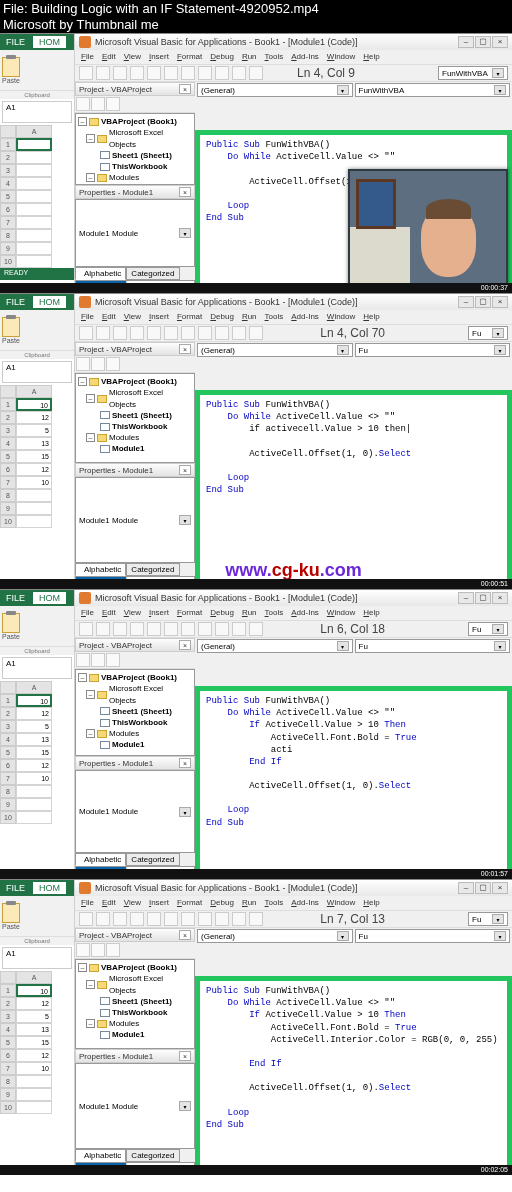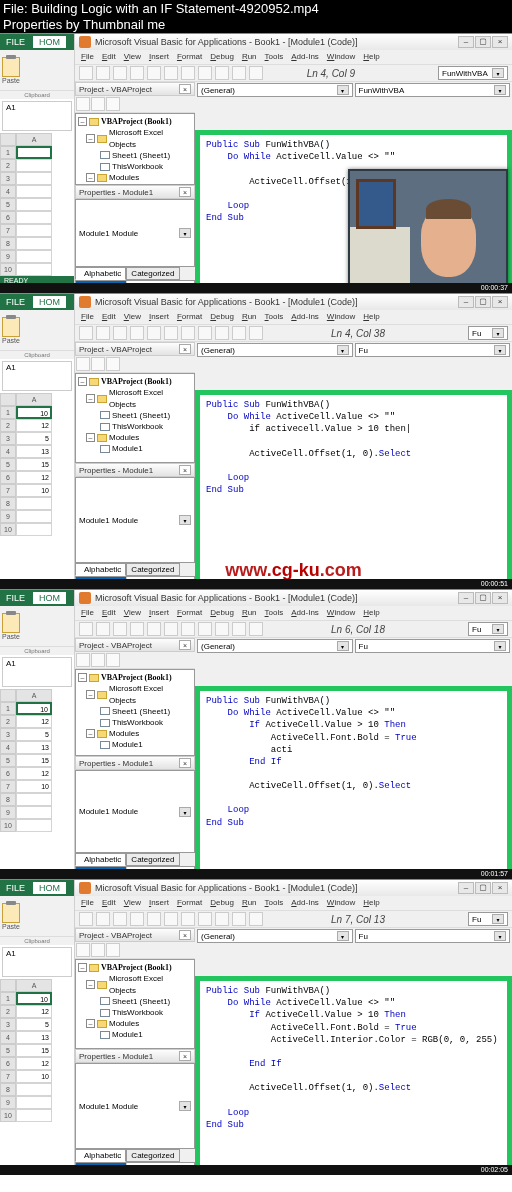--- a/index.html
+++ b/index.html
@@ -8,21 +8,21 @@
 .panel { display:flex; border-top:1px solid #888; }
 
 .excel-strip { width:75px; background:#fff; border-right:1px solid #d0d0d0; }
 .ribbon { background:#217346; color:#fff; font-size:9px; padding:2px 6px; display:flex; gap:8px; height:16px; align-items:center; }
 .hom-tab { color:#217346; background:#fff; padding:1px 6px; font-size:9px; }
 .rib-area { background:#f1f1f1; padding:2px; display:flex; gap:3px; align-items:center; height:40px; }
 .paste-area { display:flex; flex-direction:column; align-items:center; font-size:7px; color:#555; }
 .paste-icon { width:18px; height:20px; background:#fce9b8; border:1px solid #c9a038; position:relative; }
 .paste-icon::before { content:""; position:absolute; top:-3px; left:3px; width:10px; height:4px; background:#888; border-radius:1px; }
 .clipboard-label { font-size:6px; color:#777; padding:1px 0; text-align:center; border-top:1px solid #ddd; background:#f1f1f1; }
-.cell-ref { background:#fff; border:1px solid #ccc; padding:1px 3px; font-size:8px; margin:2px; height:30px; }
+.cell-ref { background:#fff; border:1px solid #ccc; padding:1px 3px; font-size:8px; margin:2px; height:22px; }
 .sheet-head, .sheet-num { display:flex; }
 .col-head { background:#e4e4e4; border:1px solid #ccc; font-size:7px; text-align:center; flex:0 0 36px; height:13px; line-height:12px; color:#555; }
 .row-head { background:#e4e4e4; border:1px solid #ccc; width:16px; font-size:7px; text-align:center; height:13px; line-height:12px; color:#555; }
 .cell { border:1px solid #d4d4d4; flex:0 0 36px; height:13px; font-size:7px; text-align:right; padding-right:2px; line-height:12px; }
 .selcell { border:2px solid #217346; }
 .ready-bar { background:#217346; color:#fff; font-size:7px; padding:1px 4px; height:12px; }
 
 .vbe { flex:1; display:flex; flex-direction:column; background:#f0f0f0; position:relative; }
 .vbe-title { display:flex; align-items:center; background:linear-gradient(#fff,#e8e8e8); padding:2px 4px; font-size:9px; color:#333; height:16px; }
 .vbe-title .ico { width:12px; height:12px; background:#e07a2e; border-radius:2px; margin-right:4px; display:inline-block; position:relative; }
@@ -30,61 +30,61 @@
 .winbtn { width:16px; height:12px; background:#e8e8e8; border:1px solid #bbb; font-size:8px; text-align:center; line-height:10px; cursor:pointer; }
 .menu-bar { display:flex; gap:8px; padding:2px 6px; background:#f0f0f0; font-size:8px; color:#333; height:14px; }
 .menu-bar span { cursor:pointer; }
 .menu-bar span u { text-decoration:underline; }
 .tool-bar { display:flex; gap:3px; padding:2px 4px; background:#f0f0f0; border-top:1px solid #ddd; border-bottom:1px solid #ddd; height:18px; align-items:center; }
 .tool-bar .tb { width:14px; height:14px; background:#f8f8f8; border:1px solid #ccc; }
 .tb-save { background:#4a77c4; }
 .tb-run { background:#3aa33a; }
 .tb-stop { background:#d03838; }
 .tb-break { background:#3a6abf; }
-.status-line { margin-left:auto; font-size:10px; color:#444; padding-right:80px;font-style:italic; }
+.status-line { margin-left:auto; font-size:12px; color:#444; padding-right:80px; }
 .gen-combo { display:flex; gap:2px; padding:1px 2px; background:#f0f0f0; }
 .combo { flex:1; display:flex; align-items:center; background:#fff; border:1px solid #999; height:14px; padding:0 3px; font-size:8px; }
 .combo .arr { margin-left:auto; background:#e4e4e4; border:1px solid #aaa; width:12px; height:10px; text-align:center; font-size:6px; line-height:10px; }
 .vbe-body { flex:1; display:flex; }
 .dock-left { width:120px; display:flex; flex-direction:column; background:#f0f0f0; }
 .pane-title { display:flex; align-items:center; background:linear-gradient(#fdfdfd,#e3e3e3); padding:1px 3px; font-size:8px; color:#333; border:1px solid #ccc; }
 .pane-title .close-x { margin-left:auto; width:12px; height:10px; border:1px solid #aaa; text-align:center; font-size:7px; line-height:9px; cursor:pointer; background:#fff; }
 .pane-toolbar { display:flex; gap:1px; padding:1px; background:#f0f0f0; border-bottom:1px solid #ddd; }
 .pane-toolbar .pt { width:14px; height:14px; border:1px solid #ccc; background:#fafafa; }
 .tree { background:#fff; border:1px solid #999; padding:2px; font-size:8px; line-height:1.4; flex:1; overflow:hidden; }
 .tree .node { display:flex; align-items:center; gap:2px; }
-.tree .indent1 { padding-left:8px; } .tree .indent2 { padding-left:22px; }
+.tree .indent1 { padding-left:8px; } .tree .indent2 { padding-left:22px;font-weight:bold; }
 .tree .box { width:9px; height:9px; border:1px solid #888; text-align:center; font-size:7px; line-height:7px; color:#555; }
 .tree .fld { width:10px; height:8px; background:#f7d877; border:1px solid #c8a430; }
 .tree .mod { width:10px; height:8px; background:#fff; border:1px solid #789; }
-.tree .bold { font-weight:bold;font-family:Liberation Serif, serif; }
+.tree .bold { font-weight:bold; }
 .tabs { display:flex; font-size:8px; }
 .tabs .tab { border:1px solid #999; padding:1px 4px; background:#ececec; cursor:pointer; }
 .tabs .tab.act { background:#fff; border-bottom:1px solid #fff;padding-left:8px; }
 .property-grid { background:#fff; border:1px solid #999; }
 .property-grid .row { display:flex; font-size:8px; }
 .property-grid .key { width:50px; padding:1px 3px; color:#fff; background:#0a64ad; }
 .property-grid .val { flex:1; padding:1px 3px; border-left:1px solid #ccc; }
 .code-area { flex:1; background:#fff; border:5px solid #22c55e; padding:4px 6px; font-family:Consolas,"Courier New",monospace; font-size:9px; line-height:1.35; white-space:pre; overflow:hidden;margin-top:32px; }
 .code-area .kw { color:#0000c4; }
 .watermark { position:absolute; left:50%; transform:translateX(-50%); font-size:18px; font-weight:bold; pointer-events:none; }
-.watermark .g { color:#b91c1c; } .watermark .r { color:#b80000; }
+.watermark .g { color:#6d28d9; } .watermark .r { color:#b80000; }
 .webcam { position:absolute; right:4px; bottom:4px; width:160px; height:120px; background:#5c6e7f; border:2px solid #2d3a44; box-shadow:0 0 4px rgba(0,0,0,.5); }
 .face { position:absolute; right:30px; bottom:10px; width:55px; height:70px; background:#e4b08e; border-radius:40% 40% 45% 45%; }
 .face::before { content:""; position:absolute; top:-8px; left:5px; width:45px; height:20px; background:#6a4b34; border-radius:50% 50% 0 0; }
 .webcam .wall { position:absolute; left:6px; top:8px; width:40px; height:50px; background:#335a8a; border:3px solid #5c3822; }
 .webcam .shelf { position:absolute; left:0; bottom:0; width:60px; height:60px; background:#dcd9cd; }
 .bottom-bar { background:#111; color:#fff; font-size:7px; text-align:right; padding:1px 4px; height:10px; }
 </style>
 </head>
 <body>
 
 <div class="meta-top">
   <div>File: Building Logic with an IF Statement-4920952.mp4</div>
-  <div>Properties by Thumbnail me</div>
+  <div>Microsoft by Thumbnail me</div>
 </div>
 
 <div class="panel" style="height:260px; position:relative;">
   <div class="excel-strip">
     <div class="ribbon">
       <span>FILE</span>
       <span class="hom-tab">HOM</span>
     </div>
     <div class="rib-area">
       <div class="paste-area">
@@ -361,21 +361,21 @@
         <span class="tb tb-save"></span>
         <span class="tb"></span>
         <span class="tb"></span>
         <span class="tb"></span>
         <span class="tb"></span>
         <span class="tb"></span>
         <span class="tb tb-run"></span>
         <span class="tb tb-break"></span>
         <span class="tb tb-stop"></span>
         <span class="tb"></span>
-        <span class="status-line">Ln 4, Col 38</span>
+        <span class="status-line">Ln 4, Col 70</span>
         <div class="combo" style="width:40px;flex:none;">
           <span>Fu</span>
           <span class="arr">▾</span>
         </div>
       </div>
     <div class="vbe-body">
       <div class="dock-left">
         <div class="pane-title">
             <span>Project - VBAProject</span>
             <span class="close-x">×</span>

